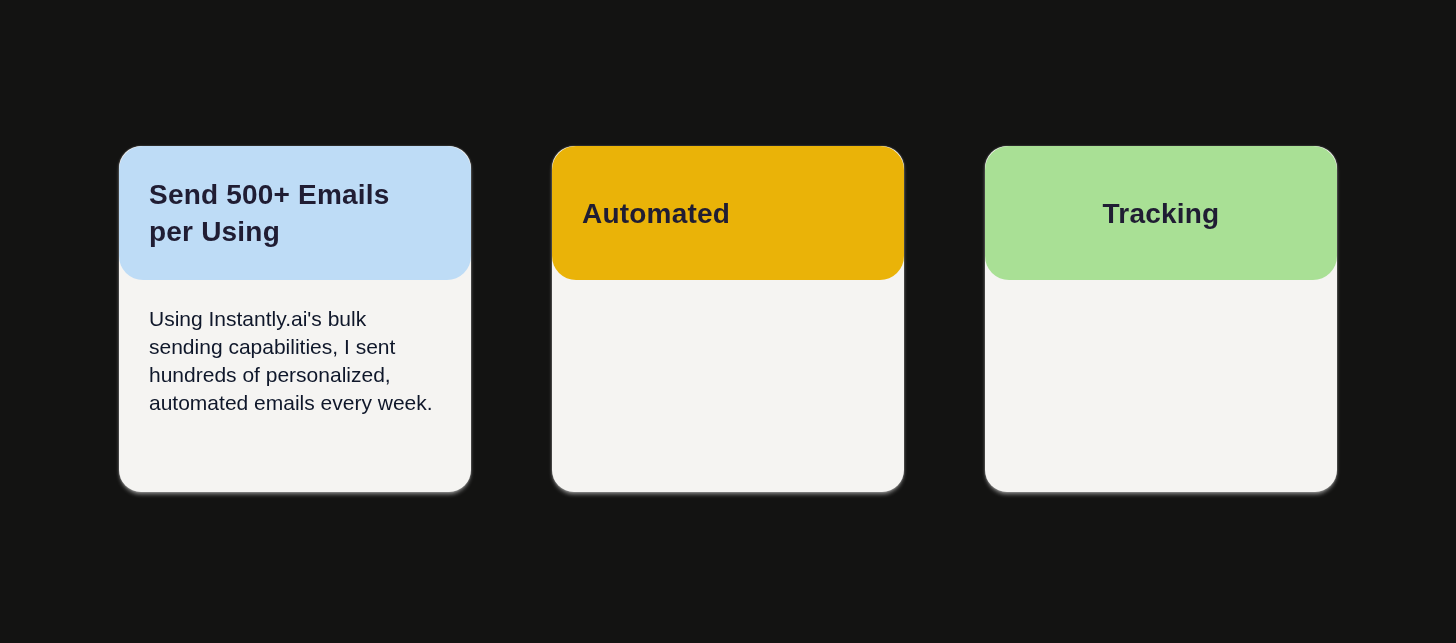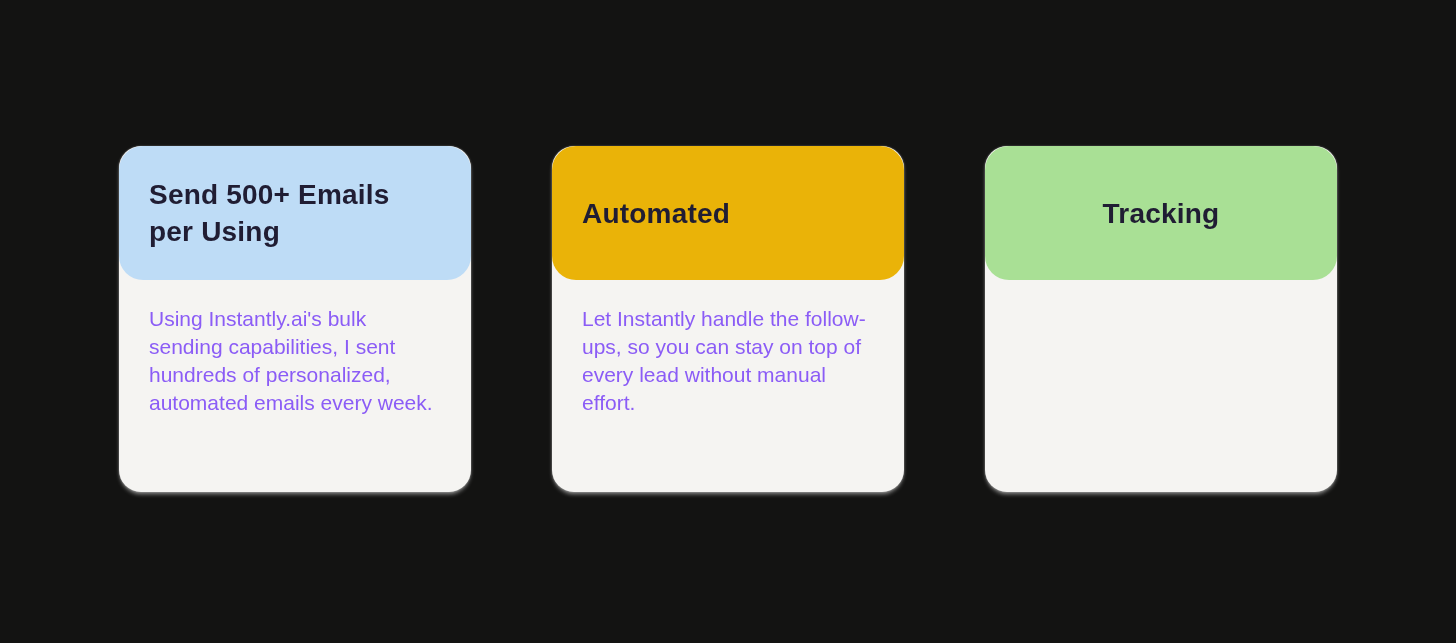--- a/index.html
+++ b/index.html
@@ -53,21 +53,21 @@
   .card-title span {
     display: block;
   }
   .card-body {
     padding: 25px 28px 0 30px;
   }
   .card-body p {
     margin: 0;
     font-size: 21px;
     line-height: 28px;
-    color: #8b5cf6;
+    color: #0f172a;
     white-space: pre-wrap;
   }
 </style>
 </head>
 <body>
 
 <div class="canvas">
   <div class="cards-row">
 
     <div class="card">
@@ -81,23 +81,20 @@
         <p>Using Instantly.ai's bulk sending capabilities, I sent hundreds of personalized, automated emails every week.</p>
       </div>
     </div>
 
     <div class="card">
       <div class="card-header" style="background-color: #eab308;">
         <div class="card-title">
           <span>Automated</span>
         </div>
       </div>
-      <div class="card-body">
-        <p>Let Instantly handle the follow-ups, so you can stay on top of every lead without manual effort.</p>
-      </div>
     </div>
 
     <div class="card">
       <div class="card-header" style="background-color: rgb(169, 224, 149); justify-content: center;">
         <div class="card-title">
           <span>Tracking</span>
         </div>
       </div>
     </div>
 

